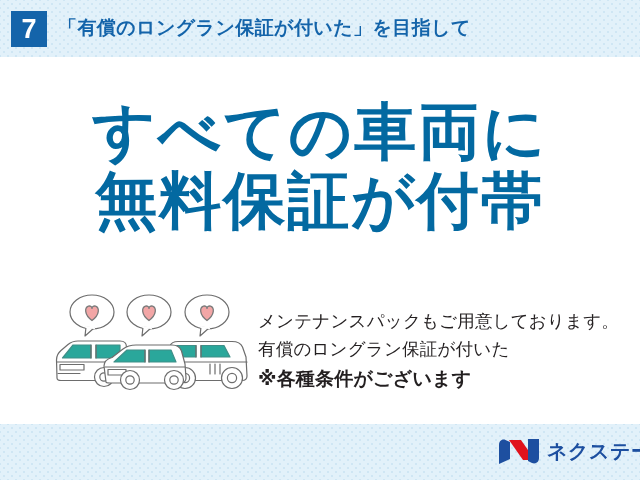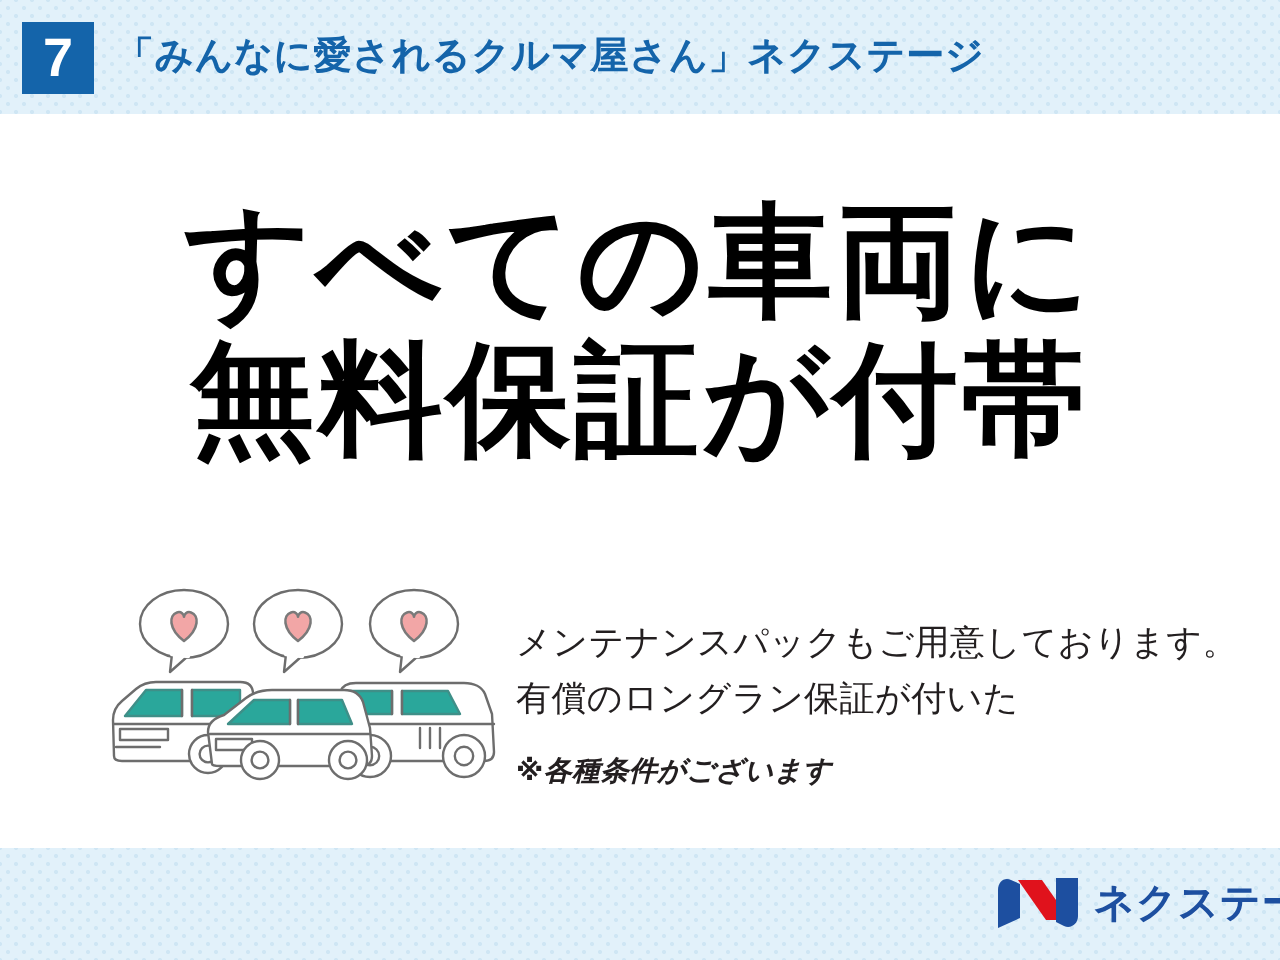--- a/index.html
+++ b/index.html
@@ -60,21 +60,21 @@
     white-space: nowrap;
   }
 
   
   #headline {
     position: absolute;
     left: 0;
     top: 100px;
     width: 640px;
     text-align: center;
-    color: #000000;
+    color: #0369a1;
     font-weight: bold;
     letter-spacing: 2px;
     line-height: 1.02;
   }
   #headline .hl-line {
     display: block;
     font-size: 62px;
     white-space: nowrap;
   }
   #headline .hl-line.second {
@@ -100,24 +100,23 @@
     color: #231f20;
   }
   #body-copy .copy-line {
     display: block;
     font-size: 17.5px;
     line-height: 1.62;
     white-space: nowrap;
     letter-spacing: 0.2px;
   }
   #body-copy .copy-line.note {
-    font-size: 14px;
-    font-weight: bold;
-    margin-top: 10px;
-    font-style: italic;
+    font-size: 19px;
+    font-weight: bold;
+    margin-top: 0;
   }
 
   
   #brand-logo {
     position: absolute;
     left: 498px;
     top: 437px;
     height: 28px;
     display: flex;
     align-items: center;
@@ -134,21 +133,21 @@
 </style>
 </head>
 <body>
 
 <div id="stage">
 
   <div id="header-band" class="dot-band"></div>
 
   <div id="step-badge">7</div>
 
-  <div id="header-title">「みんなに愛されるクルマ屋さん」ネクステージ</div>
+  <div id="header-title">「有償のロングラン保証が付いた」を目指して</div>
 
   <div id="headline">
     <span class="hl-line first">すべての車両に</span>
     <span class="hl-line second">無料保証が付帯</span>
   </div>
 
   <div id="illustration">
     <svg viewBox="0 0 210 104" width="210" height="104" aria-hidden="true">
       <g fill="none" stroke="#6d6d6d" stroke-width="1.2" stroke-linejoin="round" stroke-linecap="round">
 

